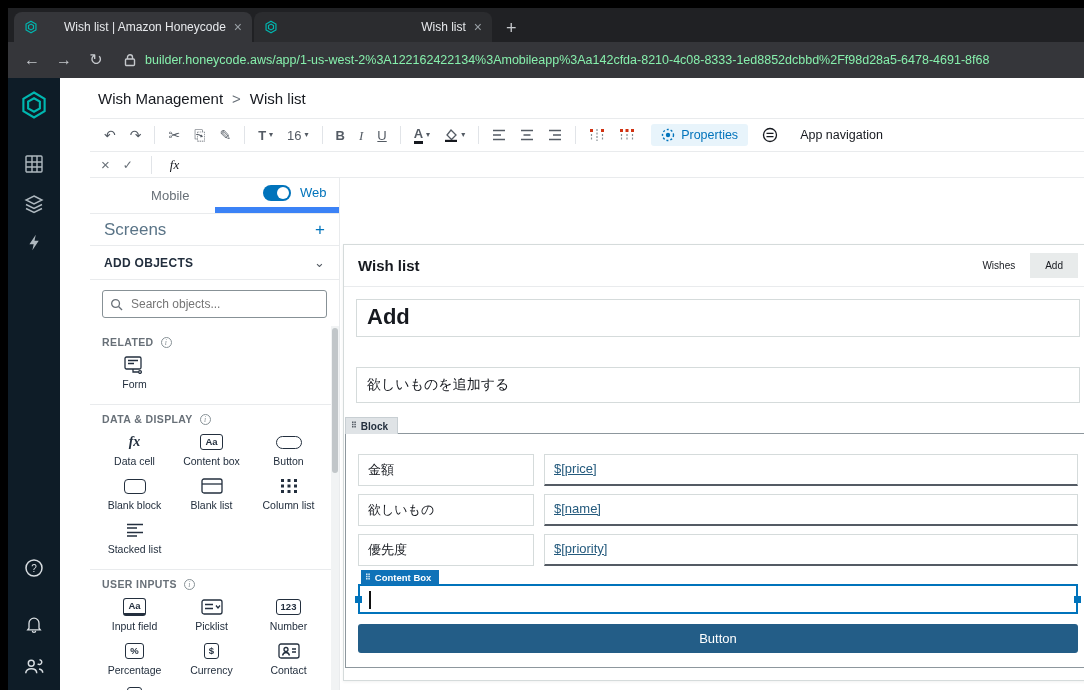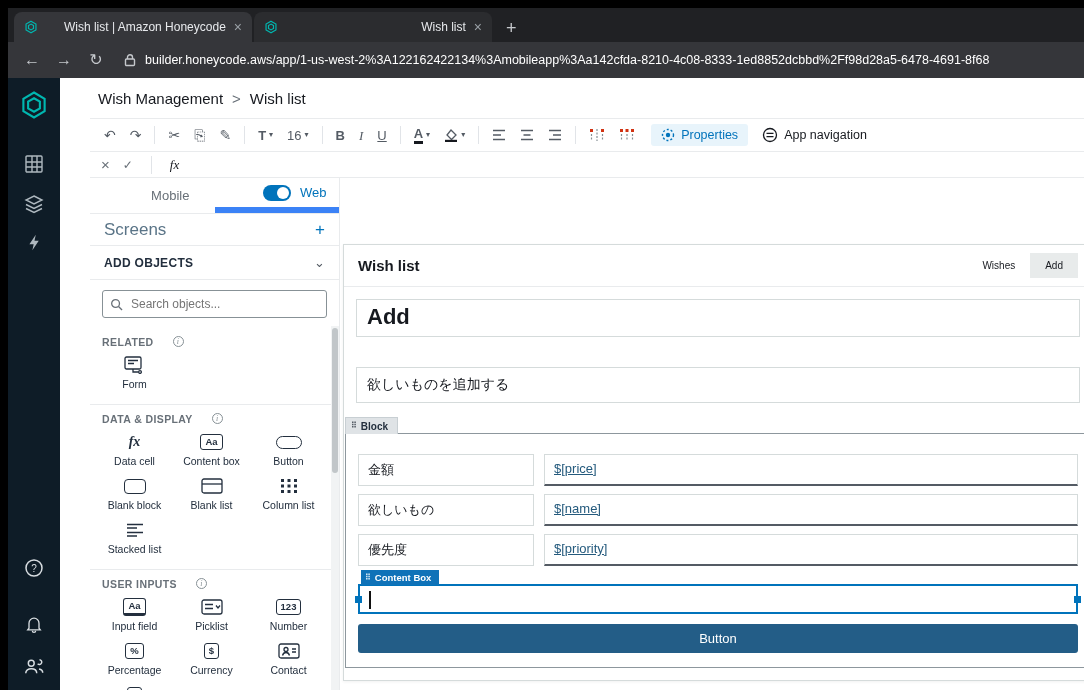--- a/index.html
+++ b/index.html
@@ -15,21 +15,21 @@
   .tab.active { background:#35363a; }
   .tab.inactive { background:#2b2c2f; margin-left:2px; }
   .tab-title { flex:1; white-space:nowrap; overflow:hidden; text-overflow:ellipsis;text-align:right; }
   .tab-close { color:#9aa0a6; font-size:14px; flex:0 0 auto; }
   .favicon { display:flex; align-items:center; flex:0 0 auto; }
   .newtab { color:#c5c8cc; font-size:18px; margin:0 0 5px 14px; line-height:1; }
 
   .chrome-toolbar { flex:0 0 36px; background:#35363a; display:flex; align-items:center; padding:0 12px; gap:8px; }
   .navbtn { color:#c5c8cc; font-size:16px; width:24px; text-align:center; line-height:1; }
   .urlbox { flex:1; display:flex; align-items:center; gap:9px; margin-left:8px; overflow:hidden; }
-  .url { color:#ffffff; font-size:12.5px; white-space:nowrap; overflow:hidden; }
+  .url { color:#86efac; font-size:12.5px; white-space:nowrap; overflow:hidden; }
 
   
   .app { flex:1; display:flex; min-height:0; }
   .rail { flex:0 0 52px; background:#0e1c27; display:flex; flex-direction:column; align-items:center; padding:12px 0 14px; }
   .rail-logo { margin-bottom:30px; }
   .rail-icon { margin-bottom:20px; display:flex; }
   .rail-spacer { flex:1; }
   .rail-bottom { margin-top:16px; display:flex; }
 
   .main { flex:1; display:flex; flex-direction:column; min-width:0; background:#fff;margin-left:30px; }
@@ -39,21 +39,21 @@
   .app-toolbar { flex:0 0 34px; border-top:1px solid #e9ebed; border-bottom:1px solid #e9ebed; display:flex; align-items:center; padding:0 8px; gap:2px; color:#545b64; font-size:13px; }
   .tbtn { padding:2px 6px; display:flex; align-items:center; gap:3px; line-height:1; }
   .glyph { font-size:14px; line-height:1; }
   .caret { font-size:8px; color:#545b64; }
   .bold-btn { font-weight:bold; }
   .italic-btn { font-style:italic; font-family:"Liberation Serif", serif; }
   .underline-btn { text-decoration:underline; }
   .acolor { font-weight:bold; border-bottom:3px solid #16191f; padding-bottom:1px; }
   .sep { width:1px; height:18px; background:#e1e4e8; margin:0 5px; flex:0 0 1px; }
   .props-pill { display:flex; align-items:center; gap:6px; background:#e8f4fb; color:#0073bb; padding:4px 10px; border-radius:3px; font-size:12.5px; margin-left:8px; }
-  .appnav-btn { display:flex; align-items:center; gap:6px; color:#16191f; font-size:12.5px; margin-left:12px;justify-content:center; }
+  .appnav-btn { display:flex; align-items:center; gap:22px; color:#16191f; font-size:12.5px; margin-left:12px;justify-content:center; }
 
   .formula-bar { flex:0 0 26px; border-bottom:1px solid #e9ebed; display:flex; align-items:center; gap:13px; padding:0 11px; color:#687078; font-size:13px; }
   .fx { font-family:"Liberation Serif", serif; font-style:italic; color:#16191f; }
 
   
   .workspace { flex:1; display:flex; min-height:0; }
   .panel { flex:0 0 250px; width:250px; border-right:1px solid #e9ebed; display:flex; flex-direction:column; position:relative; background:#fff; overflow:hidden; }
 
   .viewtoggle { flex:0 0 36px; display:flex; border-bottom:1px solid #e9ebed; }
   .vt-half { flex:1; display:flex; align-items:center; justify-content:center; gap:9px; font-size:13px;padding-left:36px; }
@@ -68,21 +68,21 @@
 
   .addobj-row { flex:0 0 34px; display:flex; align-items:center; justify-content:space-between; padding:0 14px; border-bottom:1px solid #e9ebed; }
   .addobj-label { font-size:12px; font-weight:700; color:#232f3e; letter-spacing:.3px; }
   .chev { color:#545b64; font-size:13px; }
 
   .search-wrap { flex:0 0 48px; padding:10px 12px; position:relative; }
   .search-input { width:100%; height:28px; border:1px solid #879196; border-radius:3px; padding:0 8px 0 28px; font-size:12px; color:#16191f; outline:none; font-family:"Liberation Sans", sans-serif; }
   .search-icon { position:absolute; left:20px; top:18px; display:flex; }
 
   .palette { flex:1; overflow:hidden; position:relative; padding-right:6px; }
-  .sect-title { display:flex; align-items:flex-start; gap:19px; padding:8px 12px 6px; font-size:10.5px; font-weight:700; color:#687078; letter-spacing:.4px; }
+  .sect-title { display:flex; align-items:flex-end; gap:7px; padding:8px 12px 6px; font-size:10.5px; font-weight:700; color:#687078; letter-spacing:.4px; }
   .info-dot { width:11px; height:11px; border:1px solid #879196; border-radius:50%; color:#879196; font-size:8px; line-height:9px; text-align:center; font-family:"Liberation Serif", serif; font-style:italic; font-weight:400; }
   .pgrid { display:grid; grid-template-columns:repeat(3,1fr); row-gap:10px; padding:2px 6px 14px; }
   .pitem { display:flex; flex-direction:column; align-items:center; gap:4px; }
   .picon { height:18px; display:flex; align-items:center; justify-content:center; color:#232f3e; }
   .plabel { font-size:10.5px; color:#232f3e; white-space:nowrap; }
   .sect-divider { border-top:1px solid #e9ebed; }
 
   .ibox { border:1.3px solid #232f3e; border-radius:3px; font-size:9.5px; font-weight:700; color:#232f3e; padding:2px 4px; line-height:1; }
   .ibox.underlined { border-bottom-width:3px; }
   .ioval { width:26px; height:13px; border:1.3px solid #232f3e; border-radius:7px; }

